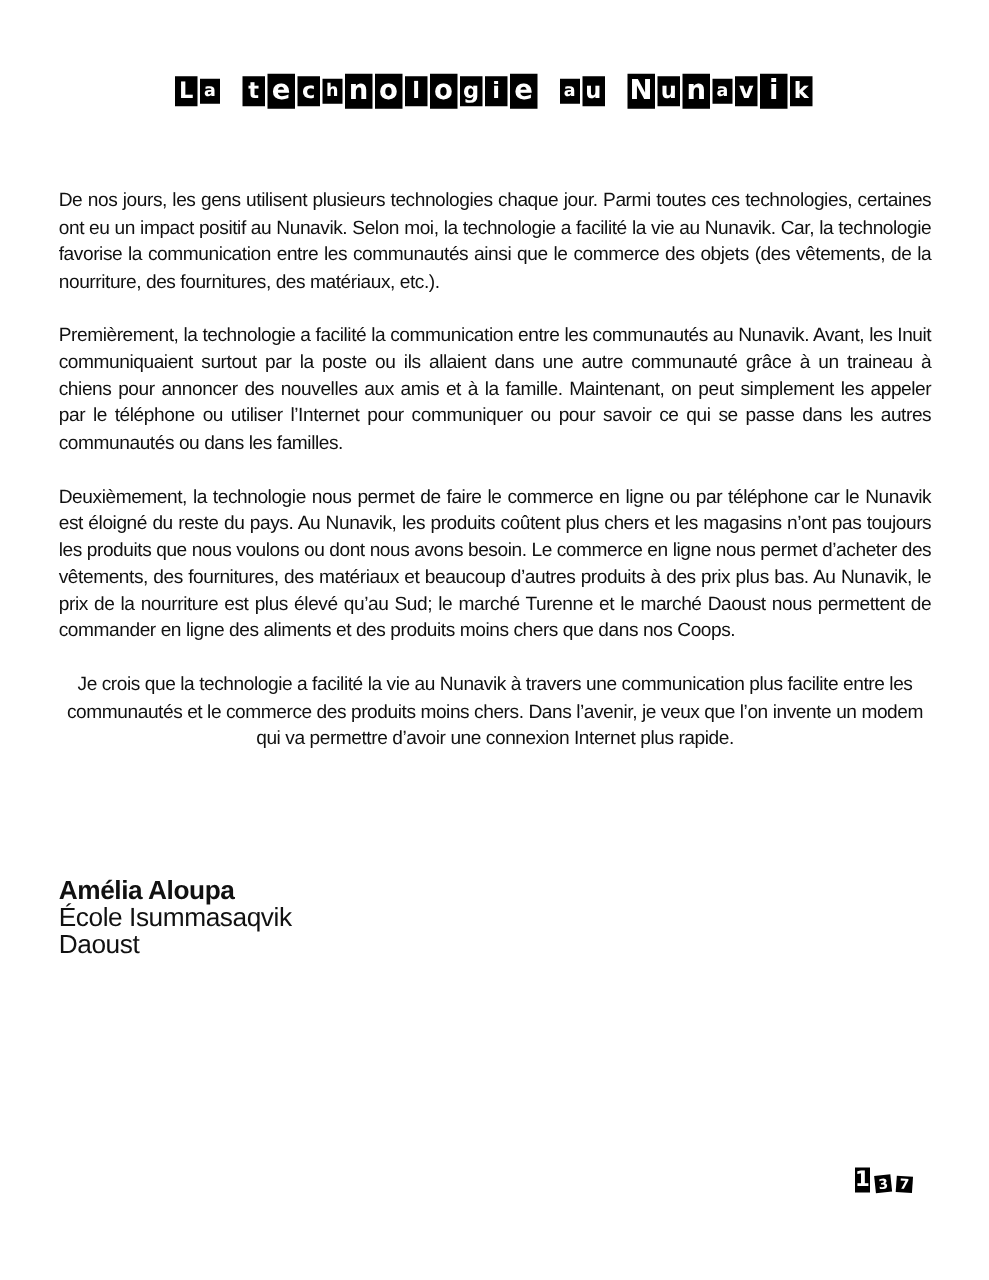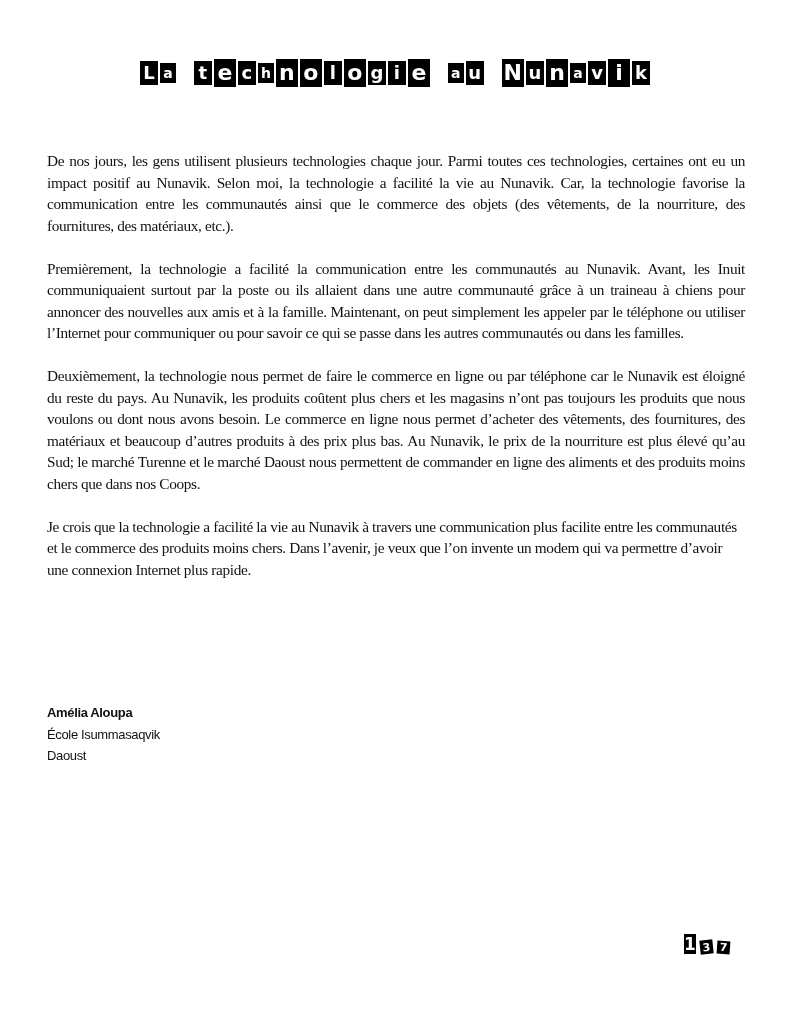--- a/index.html
+++ b/index.html
@@ -15,29 +15,29 @@
     display: inline-flex; align-items: center; justify-content: center;
     background: #000; color: #fff;
     font-family: "DejaVu Sans", sans-serif; font-weight: bold;
     height: 24px; min-width: 14px; padding: 0 2px; font-size: 18px; line-height: 1;
   }
   .title .ch.big { height: 28px; font-size: 22px; min-width: 18px; }
   .title .ch.small { height: 20px; font-size: 14px; min-width: 12px; }
 
   .body-text {
     position: absolute; left: 47px; top: 150px; width: 698px;
-    font-family: Liberation Serif, serif; font-size: 15.3px; line-height: 21.5px;
+    font-family: Liberation Sans, sans-serif; font-size: 15.3px; line-height: 21.5px;
     color: #111;
   }
   .body-text p { margin: 0 0 21.5px 0; text-align: justify; letter-spacing: -0.35px; }
-  .body-text p.last { text-align: left; }
+  .body-text p.last { text-align: center; }
 
   .signature {
     position: absolute; left: 47px; top: 702px;
-    font-family: "Liberation Sans", sans-serif; font-size: 13px; line-height: 21.5px; color: #111;
+    font-family: "Liberation Sans", sans-serif; font-size: 21px; line-height: 21.5px; color: #111;
     letter-spacing: -0.35px;
   }
   .signature .name { font-weight: bold; }
 
   .page-number {
     position: absolute; left: 684px; top: 934px; display: flex; align-items: flex-end; gap: 4px;
   }
   .page-number .d {
     background: #000; color: #fff; font-family: "DejaVu Sans", sans-serif; font-weight: bold;
     display: inline-flex; align-items: center; justify-content: center; line-height: 1;

